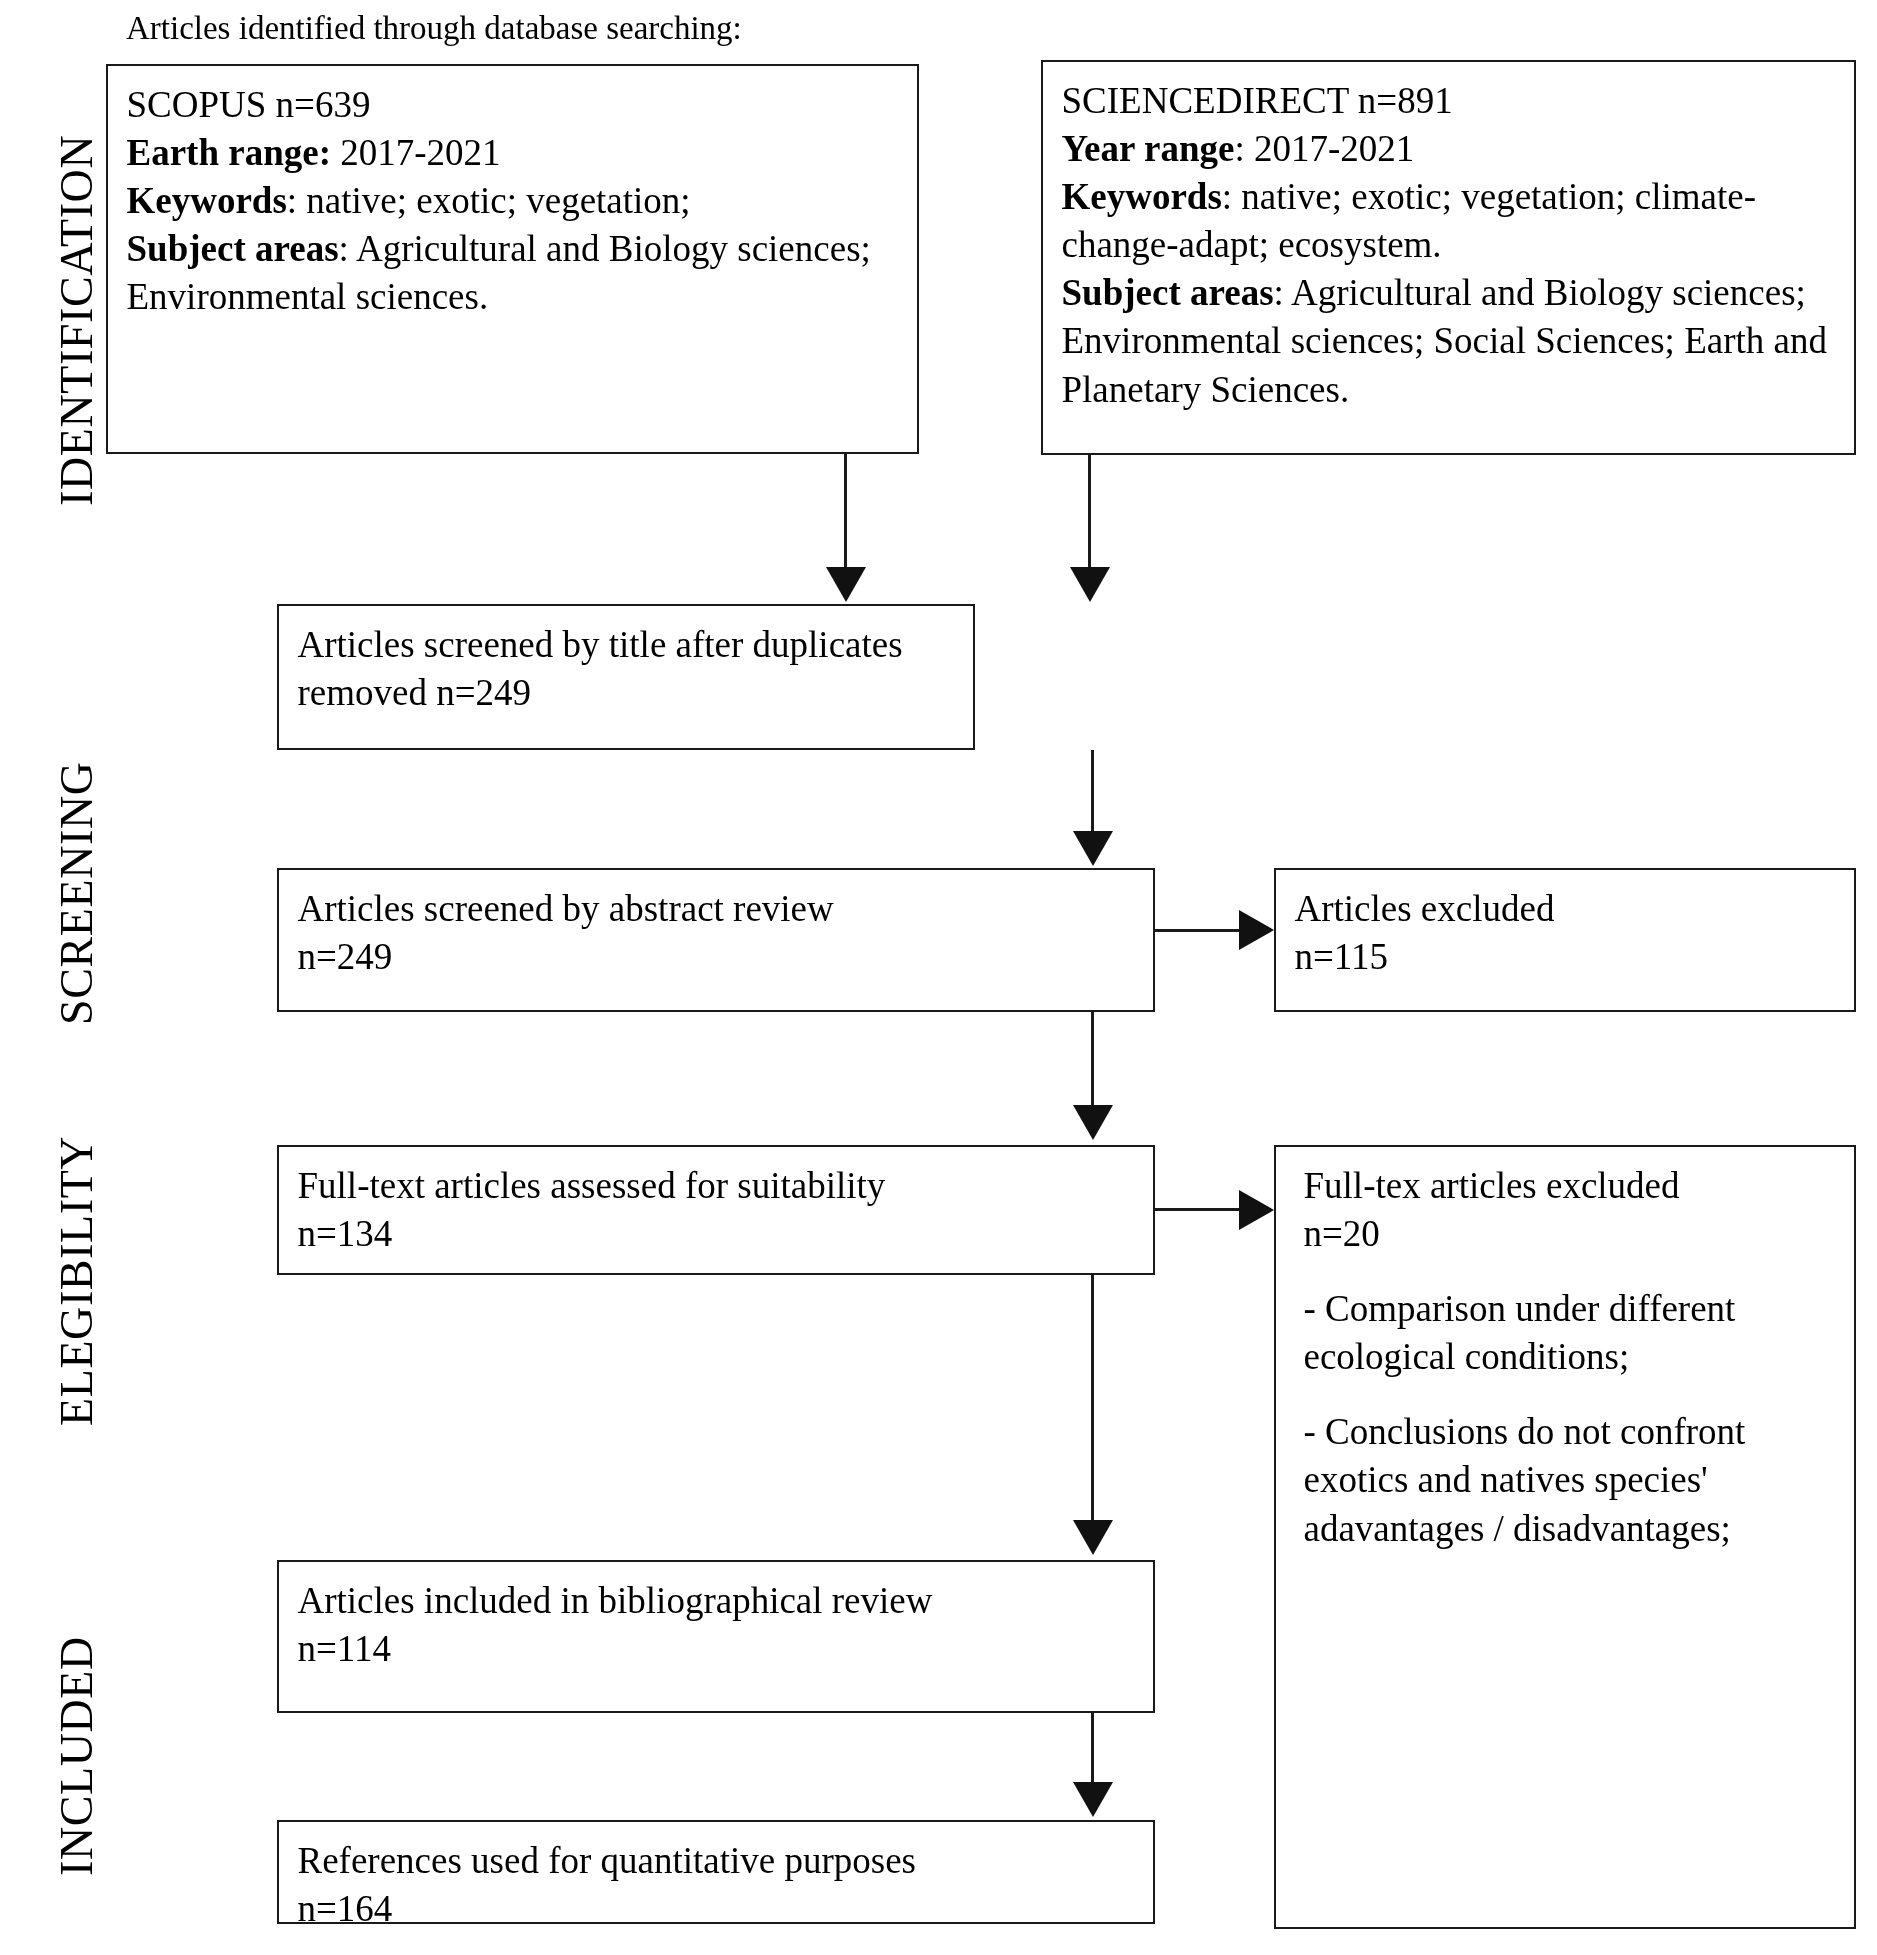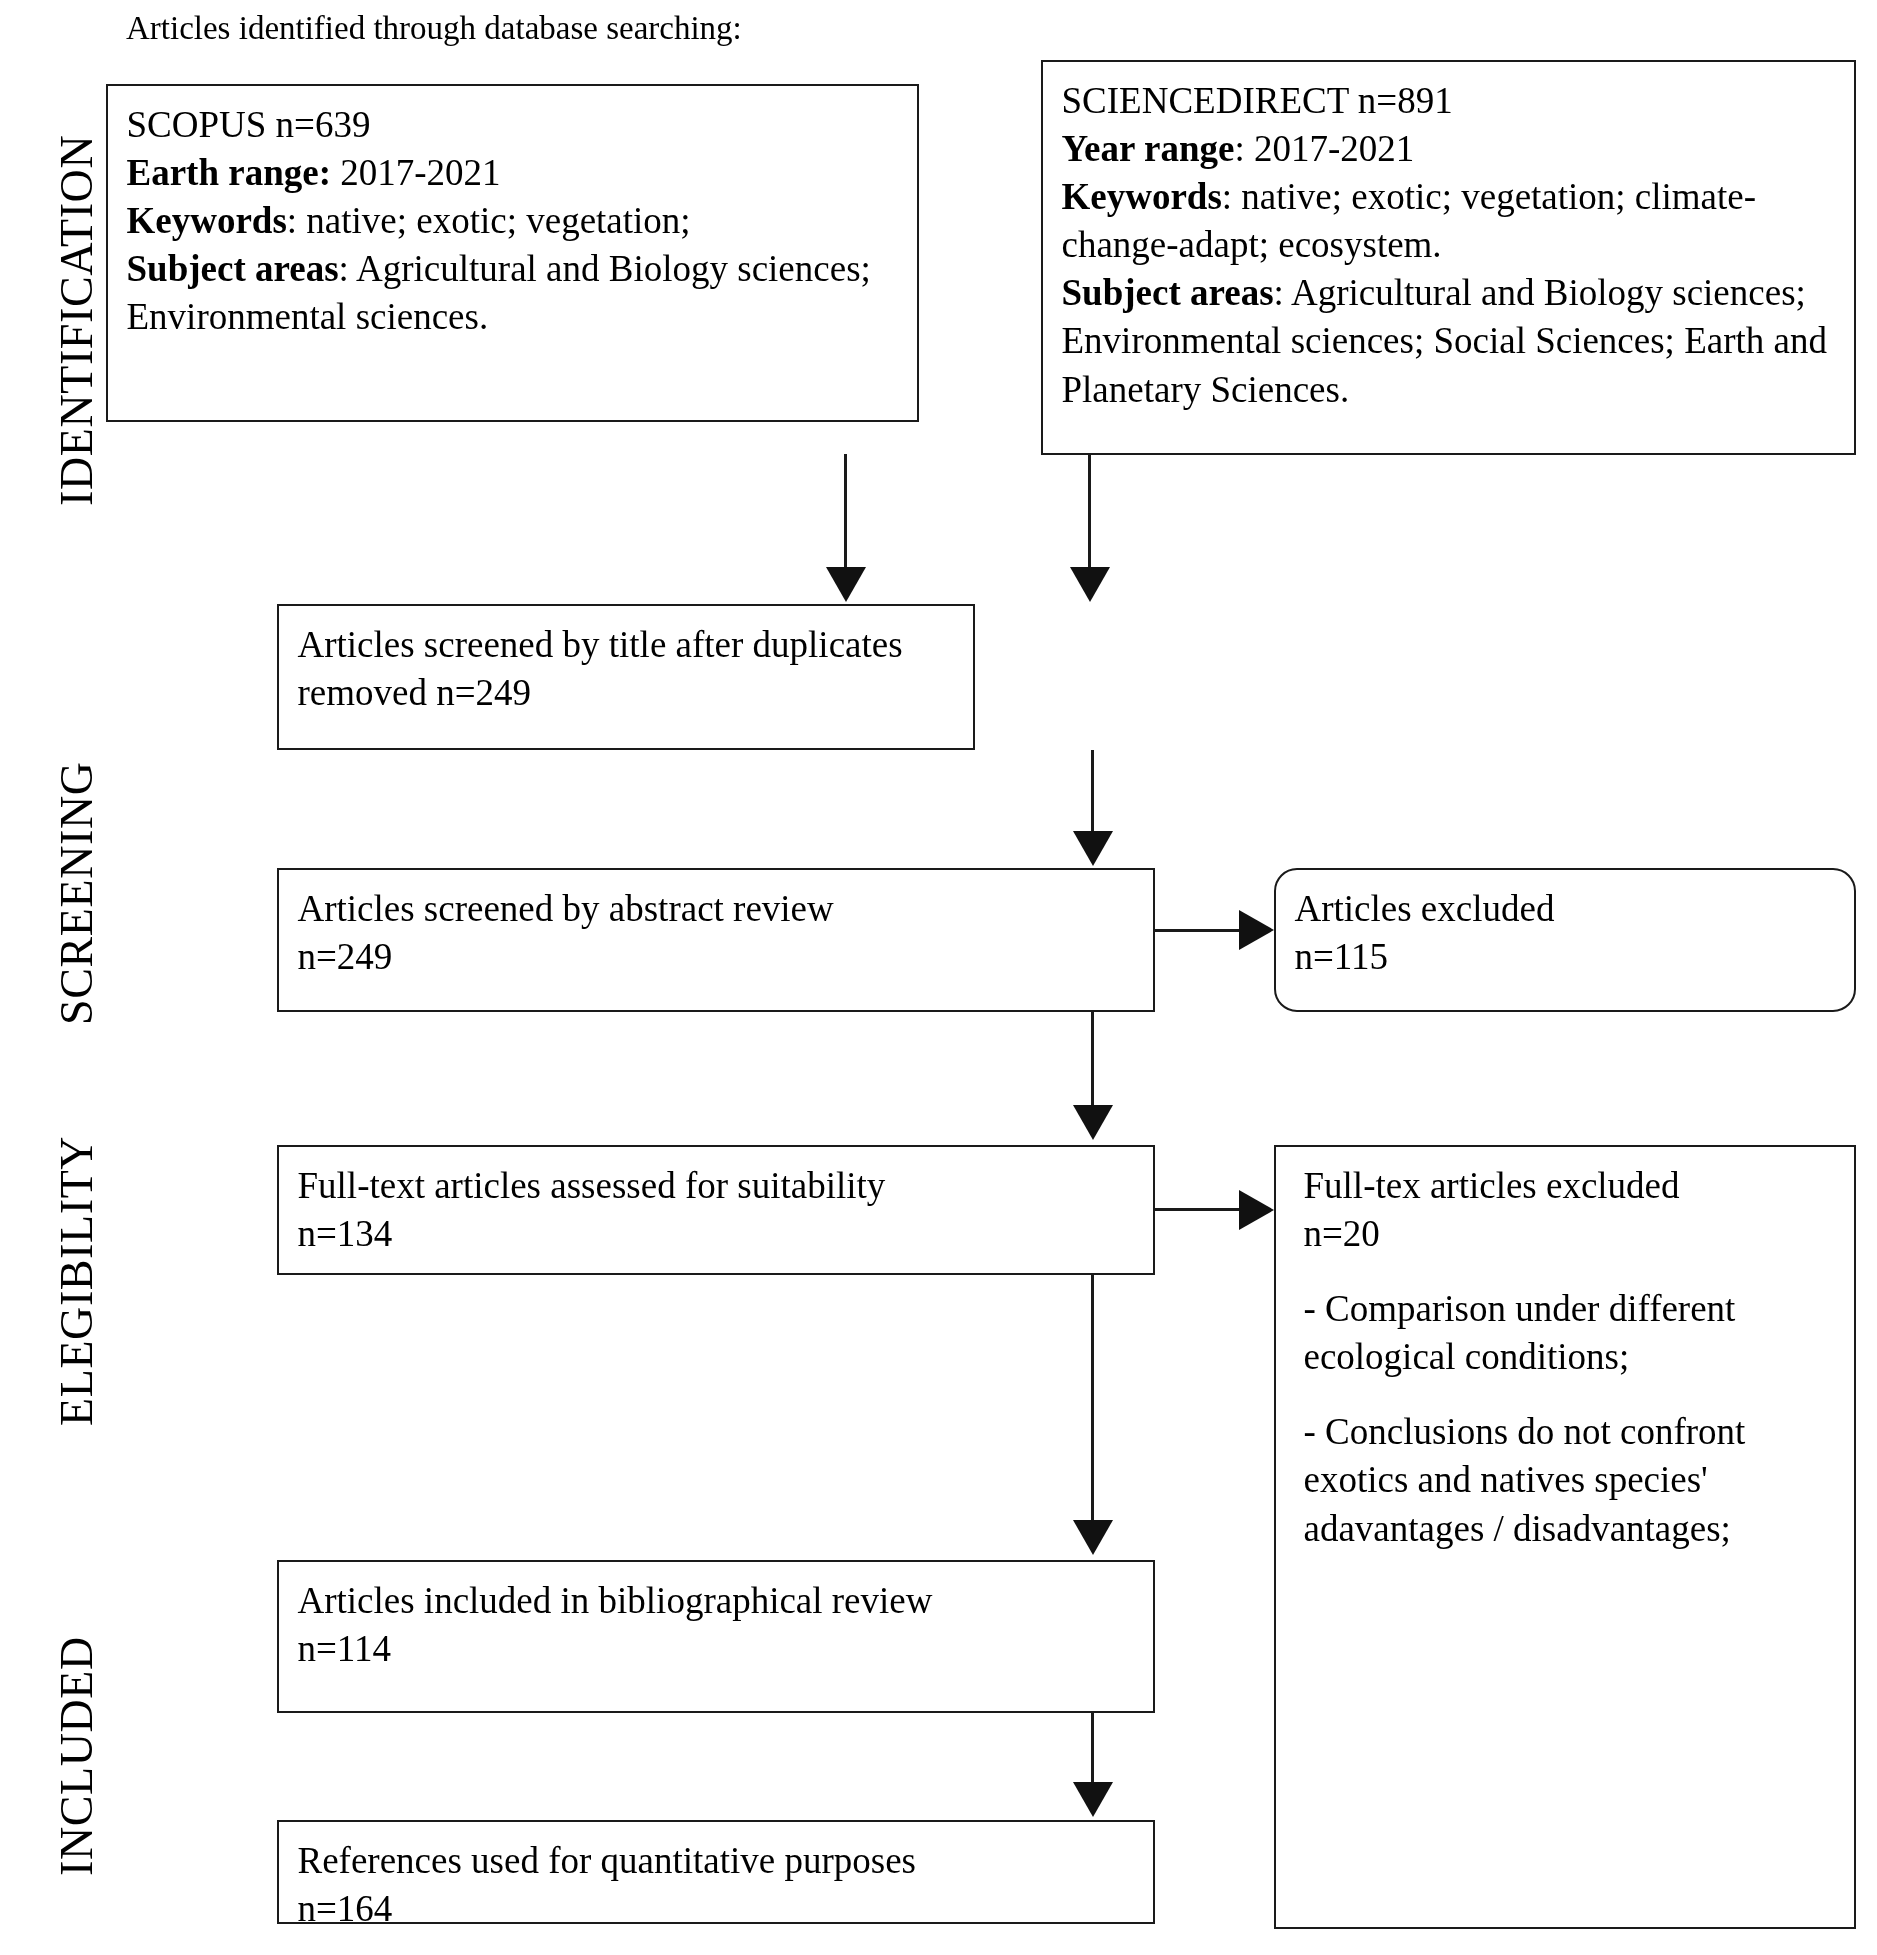--- a/index.html
+++ b/index.html
@@ -95,21 +95,21 @@
   <div class="stage-label" style="left:54px; top:506px;">IDENTIFICATION</div>
 
   <div class="stage-label" style="left:54px; top:1025px;">SCREENING</div>
 
   <div class="stage-label" style="left:54px; top:1426px;">ELEGIBILITY</div>
 
   <div class="stage-label" style="left:54px; top:1876px;">INCLUDED</div>
 
   <div class="caption" style="left:126px; top:10px;">Articles identified through database searching:</div>
 
-  <div class="box" style="left:106px; top:64px; width:813px; height:338px;margin-top:20px;">
+  <div class="box" style="left:106px; top:64px; width:813px; height:390px;">
     <div class="inner">
       <p>SCOPUS n=639</p>
       <p><b>Earth range:</b><span> 2017-2021</span></p>
       <p><b>Keywords</b><span>: native; exotic; vegetation;</span></p>
       <p><b>Subject areas</b><span>: Agricultural and Biology sciences; Environmental sciences.</span></p>
     </div>
   </div>
 
   <div class="box" style="left:1041px; top:60px; width:815px; height:395px;">
     <div class="inner">
@@ -139,21 +139,21 @@
   <div class="box" style="left:277px; top:868px; width:878px; height:144px;">
     <div class="inner">
       <p>Articles screened by abstract review</p>
       <p>n=249</p>
     </div>
   </div>
 
   <div class="hline" style="left:1154px; top:929px; width:86px;"></div>
   <div class="arrow-right" style="left:1239px; top:910px;"></div>
 
-  <div class="box" style="left:1274px; top:868px; width:582px; height:144px;border-radius:23px;">
+  <div class="box" style="left:1274px; top:868px; width:582px; height:144px;">
     <div class="inner">
       <p>Articles excluded</p>
       <p>n=115</p>
     </div>
   </div>
 
   <div class="vline" style="left:1091px; top:1012px; height:94px;"></div>
   <div class="arrow-down" style="left:1073px; top:1105px;"></div>
 
   <div class="box" style="left:277px; top:1145px; width:878px; height:130px;">

